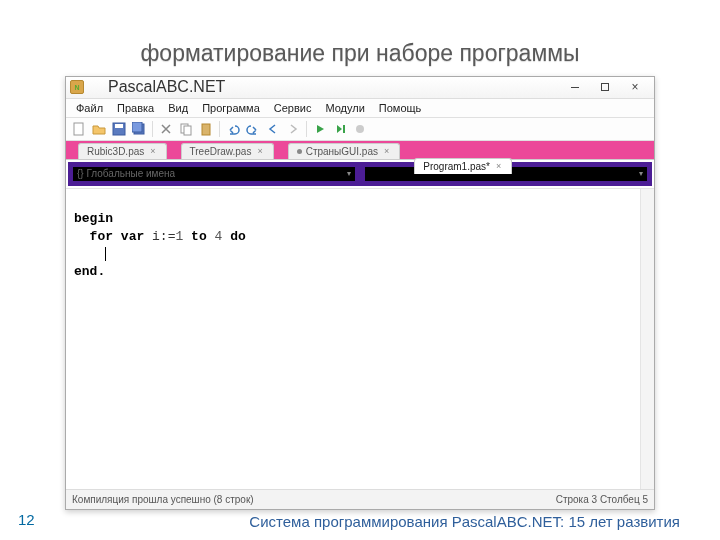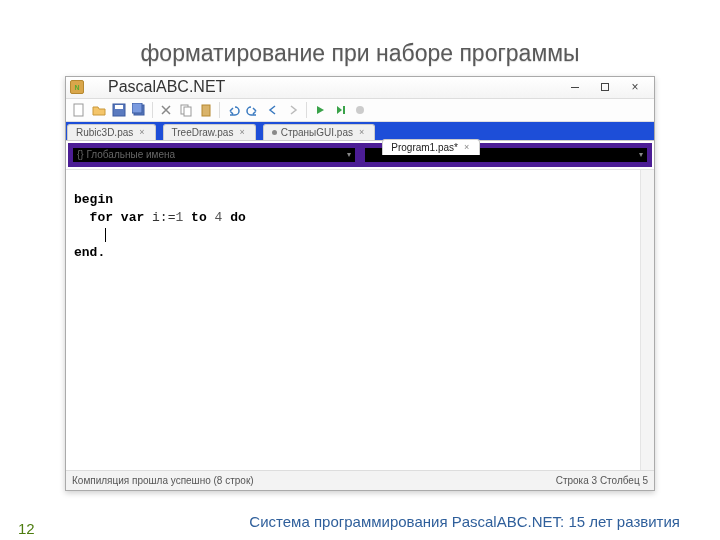--- a/index.html
+++ b/index.html
@@ -60,24 +60,24 @@
   .menu-item { padding: 1px 6px; color: #222; cursor: default; font-size:11px;}
   .toolbar {
     display: flex; gap: 2px; align-items: center;
     padding: 2px 4px;
     border-bottom: 1px solid #e0e0e0;
     background:#fdfdfd;
   }
   .tbtn { width: 18px; height: 18px; border-radius:2px; display:flex;align-items:center;justify-content:center;}
   .tabs {
     display: flex; align-items: flex-end;
-    padding: 2px 1px 0;
-    background: #1d4ed8;
+    padding: 2px 12px 0;
+    background: #ec4899;
     border-bottom: 1px solid #ccc;
-    gap: 8px;
+    gap: 15px;
   }
   .tab {
     padding: 2px 10px 2px 8px;
     font-size: 10px;
     background: #f0f0f0;
     border: 1px solid #ccc;
     border-bottom: none;
     border-radius: 3px 3px 0 0;
     color: #555;
     display:flex;align-items:center;gap:4px;
@@ -110,21 +110,21 @@
   .ident{color:#333;}
   .cursor{display:inline-block;width:1px;height:14px;background:#000;vertical-align:middle;}
   .statusbar{
     display:flex;align-items:center;
     height:20px;background:#f3f3f3;border-top:1px solid #ddd;
     font-size:10px;color:#555;padding:0 6px;gap:12px;
   }
   .statusbar .spacer{flex:1;}
   .scrollbar-v{position:absolute;right:0;top:0;width:14px;height:100%;background:#f4f4f4;border-left:1px solid #e4e4e4;}
   .slide-number{
-    position:absolute;left:18px;bottom:3px;font-size:15px;color:#4d7c0f;font-family:Arial;
+    position:absolute;left:18px;bottom:12px;font-size:15px;color:#0369a1;font-family:Arial;
   }
   .slide-footer{
     position:absolute;right:40px;bottom:10px;font-size:15px;color:#2f5f9b;font-family:Arial;
   }
 </style>
 </head>
 <body>
 
 <div class="slide-title">
   <br>
@@ -139,20 +139,29 @@
         <span class="minimize-line"></span>
       </div>
     <div class="win-btn">
         <span class="maximize-box"></span>
       </div>
     <div class="win-btn close">
         <span class="close-x">×</span>
       </div>
   </div>
 
+  <div class="menubar">
+    <span class="menu-item">Файл</span>
+    <span class="menu-item">Правка</span>
+    <span class="menu-item">Вид</span>
+    <span class="menu-item">Программа</span>
+    <span class="menu-item">Сервис</span>
+    <span class="menu-item">Модули</span>
+    <span class="menu-item">Помощь</span>
+  </div>
 
   <div class="toolbar">
     <div class="tbtn">
         <svg width="14" height="14">
           <rect x="2" y="1" width="9" height="12" fill="#fff" stroke="#999"></rect>
         </svg>
       </div>
     <div class="tbtn">
         <svg width="14" height="14">
           <path d="M1 4h5l1 2h6v6H1z" fill="#f4c56a" stroke="#c9983a"></path>

